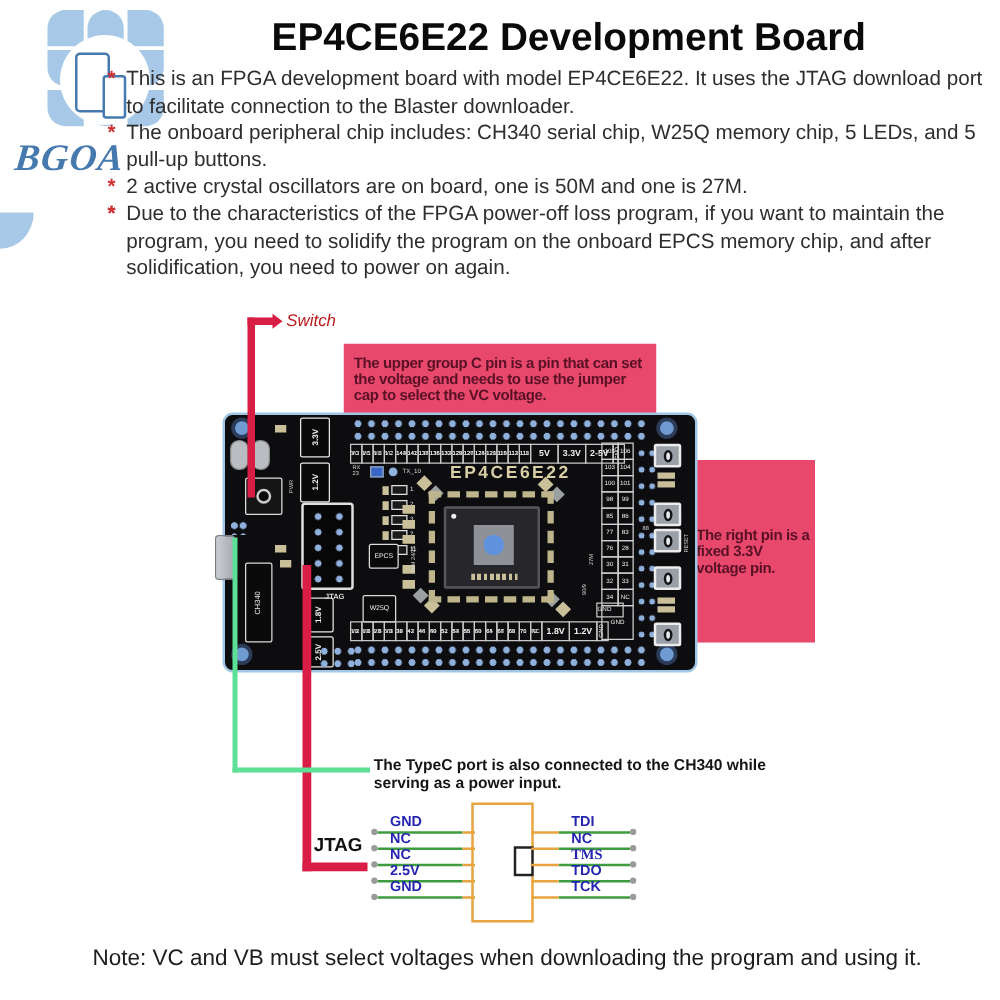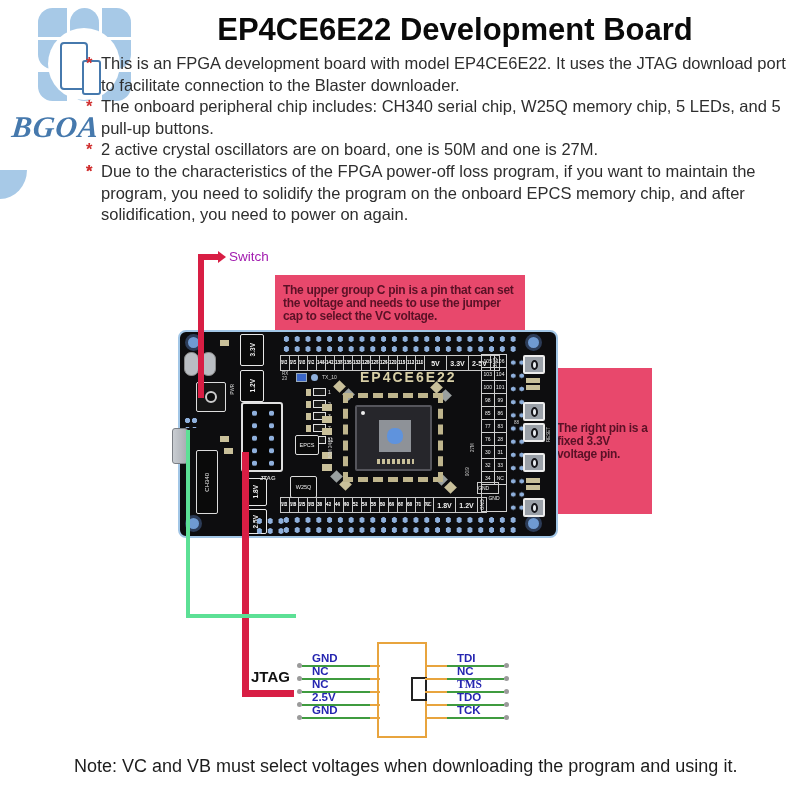--- a/index.html
+++ b/index.html
@@ -29,21 +29,21 @@
   .co-lower{left:273px;top:541px;width:250px;height:60px;padding:7px 6px 0 9px;}
   .typec-note{position:absolute;left:299px;top:605px;width:330px;font-weight:bold;font-size:12.5px;
               line-height:1.12;color:#151515;z-index:5;}
 
   
   .ln{position:absolute;z-index:6;}
   .red{background:#d81e44;}
   .green{background:#5ce095;}
   .sw-arrow{position:absolute;left:218px;top:251px;width:0;height:0;z-index:6;
             border-left:8px solid #d81e44;border-top:6px solid transparent;border-bottom:6px solid transparent;}
-  .switch-label{position:absolute;left:229px;top:249px;font-size:13.5px;color:#a21caf;z-index:7;}
+  .switch-label{position:absolute;left:229px;top:249px;font-size:13.5px;color:#b91c1c;z-index:7;font-style:italic;}
   .jtag-label{position:absolute;left:251px;top:668px;font-weight:bold;font-size:15px;color:#111;z-index:7;}
 
   
   .board{position:absolute;left:178px;top:330px;width:376px;height:204px;background:#0d0d0f;
          border:2px solid #a2c6e6;border-radius:8px;z-index:3;}
   .board *{position:absolute;box-sizing:border-box;}
   .hole{width:17px;height:17px;border-radius:50%;background:#6f9ad2;border:3px solid #2c3c58;}
   .dots{background-image:radial-gradient(circle,#8fb0dc 2.6px,rgba(0,0,0,0) 2.9px);background-size:10.8px 10px;}
   .dots2{background-image:radial-gradient(circle,#8fb0dc 2.2px,rgba(0,0,0,0) 2.5px);background-size:8.5px 13.2px;}
   .strip{display:flex;align-items:stretch;}
@@ -115,20 +115,21 @@
   <ul class="bullets">
     <li><span class="star">*</span><span>This is an FPGA development board with model EP4CE6E22. It uses the JTAG download port to facilitate connection to the Blaster downloader.</span></li>
     <li><span class="star">*</span><span>The onboard peripheral chip includes: CH340 serial chip, W25Q memory chip, 5 LEDs, and 5 pull-up buttons.</span></li>
     <li><span class="star">*</span><span>2 active crystal oscillators are on board, one is 50M and one is 27M.</span></li>
     <li><span class="star">*</span></li>
     <li><span class="star">*</span><span>Due to the characteristics of the FPGA power-off loss program, if you want to maintain the program, you need to solidify the program on the onboard EPCS memory chip, and after solidification, you need to power on again.</span></li>
   </ul>
 
   <div class="callout co-upper">The upper group C pin is a pin that can set the voltage and needs to use the jumper cap to select the VC voltage.</div>
   <div class="callout co-right">The right pin is a fixed 3.3V voltage pin.</div>
+  <div class="typec-note">The TypeC port is also connected to the CH340 while serving as a power input.</div>
 
   <div class="ln red" style="left:198px;top:254px;width:6px;height:144px;"></div>
   <div class="ln red" style="left:198px;top:254px;width:21px;height:6px;"></div>
   <div class="sw-arrow"></div>
   <div class="switch-label">Switch</div>
 
   <div class="ln red" style="left:242px;top:452px;width:7px;height:245px;"></div>
   <div class="ln red" style="left:242px;top:690px;width:52px;height:7px;"></div>
   <div class="jtag-label">JTAG</div>
 

